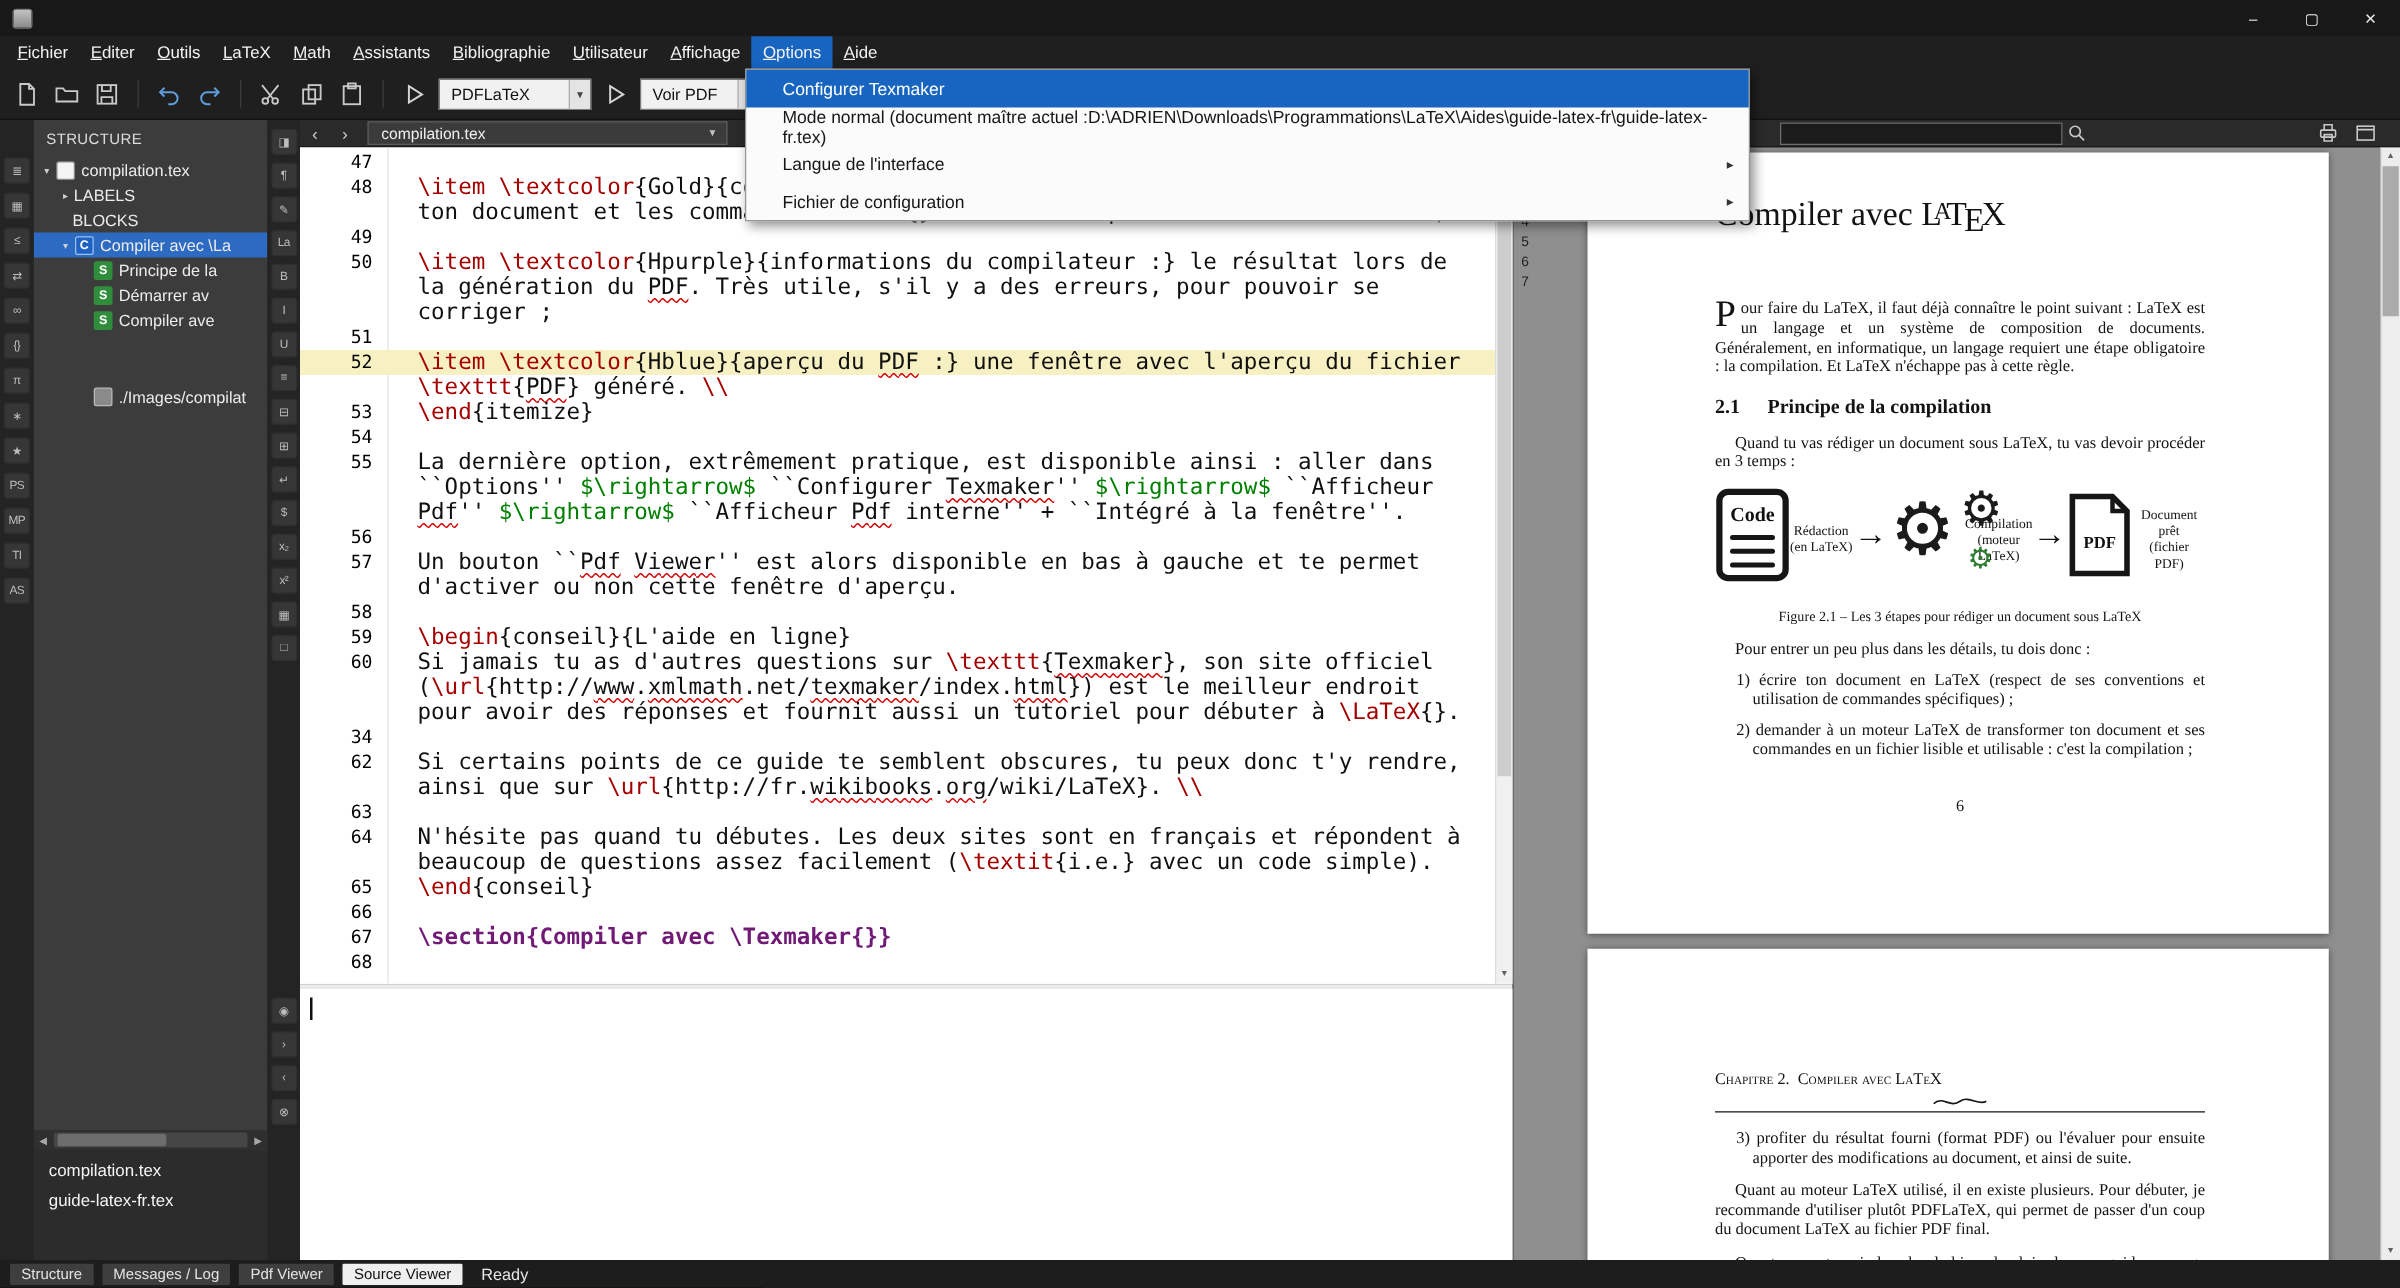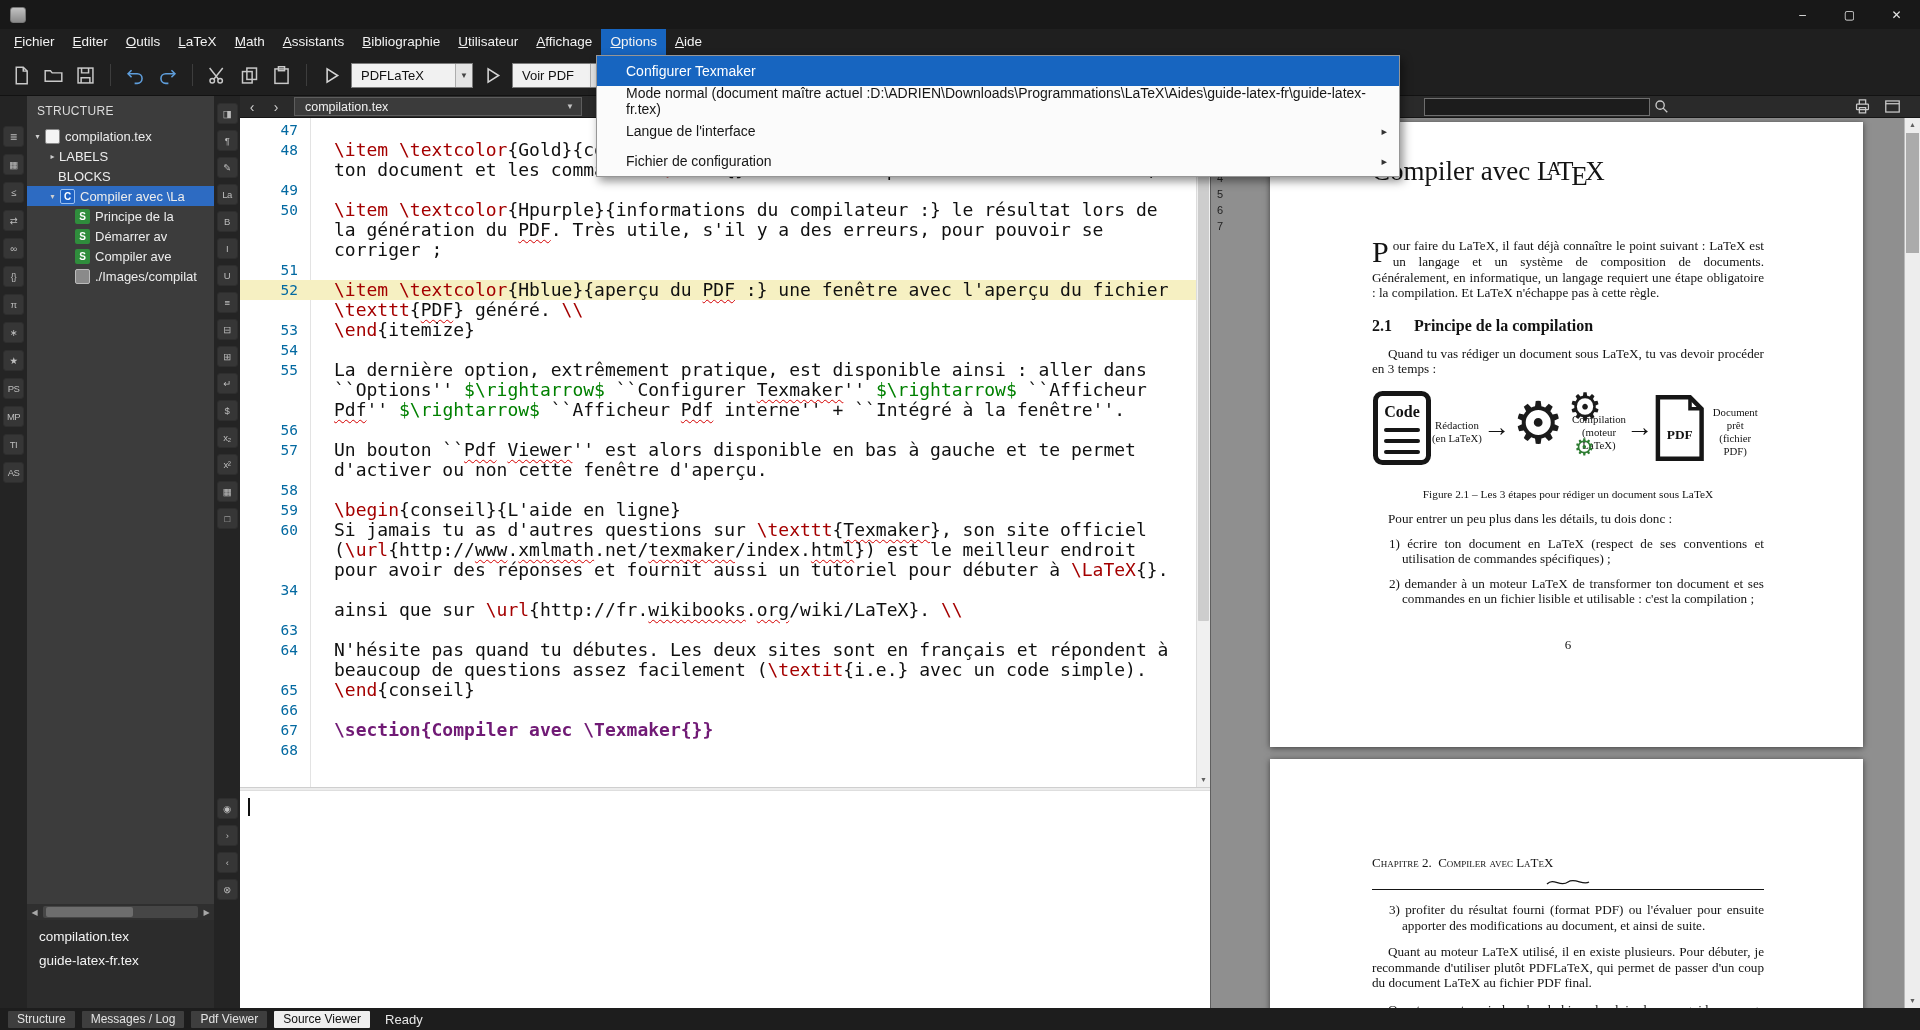--- a/index.html
+++ b/index.html
@@ -67,21 +67,21 @@
 .right-gap{width:176px;}
 .right-icons{display:flex;gap:6px;margin-right:16px;}
 
 .work-row{flex:1;display:flex;min-height:0;}
 .editor-col{width:970px;flex:none;display:flex;flex-direction:column;background:#fff;}
 .editor{position:relative;height:669px;flex:none;overflow:hidden;background:#fff;}
 .editor::before{content:"";position:absolute;left:70px;top:0;bottom:0;width:1px;background:#e3e3e3;}
 .code-area{position:absolute;left:0;right:14px;top:0;bottom:0;padding-top:2px;overflow:hidden;}
 .crow{display:flex;height:20px;font-family:"DejaVu Sans Mono",monospace;font-size:18px;line-height:20px;white-space:pre;}
 .crow.hl{background:#f6f0c2;}
-.lnum{width:70px;padding-right:12px;text-align:right;font-size:14.5px;color:#0369a1;flex:none;font-family:"DejaVu Sans Mono",monospace;}
+.lnum{width:70px;padding-right:12px;text-align:right;font-size:14.5px;color:#000000;flex:none;font-family:"DejaVu Sans Mono",monospace;}
 .lcont{padding-left:24px;flex:1;}
 .sg-t{color:#101010;}
 .sg-c{color:#a40000;}
 .sg-m{color:#008000;}
 .sg-b{color:#701a75;font-weight:bold;text-align:right;}
 .sg-u{color:#101010;text-decoration:underline wavy #d40000 1px;text-underline-offset:3px;}
 .vscroll{position:absolute;top:0;right:0;bottom:0;width:14px;background:#f0f0f0;border-left:1px solid #dcdcdc;}
 .vs-arrow{height:14px;line-height:14px;text-align:center;color:#606060;font-size:7px;}
 .vs-arrow.down{position:absolute;bottom:0;left:0;right:0;}
 .vs-thumb{position:absolute;left:1px;right:1px;top:15px;height:73%;background:#cdcdcd;border-radius:1px;}
@@ -287,21 +287,21 @@
         <div class="tree-row" style="padding-left: 34px;">
           <span class="tree-arrow"></span>
           <span class="tree-icon ti-section">S</span>
           <span class="tree-label">Démarrer av</span>
         </div>
         <div class="tree-row" style="padding-left: 34px;">
           <span class="tree-arrow"></span>
           <span class="tree-icon ti-section">S</span>
           <span class="tree-label">Compiler ave</span>
         </div>
-        <div class="tree-row" style="padding-left: 34px;">
+        <div class="tree-row" style="padding-left: 34px; margin-top: 41px;">
           <span class="tree-arrow"></span>
           <span class="tree-icon ti-image"></span>
           <span class="tree-label">./Images/compilat</span>
         </div>
       </div>
     <div class="hscroll">
       <div class="hs-btn">◀</div>
       <div class="hs-track">
           <div class="hs-thumb"></div>
         </div>
@@ -377,20 +377,21 @@
               <div class="crow"><span class="lnum"></span><span class="lcont"><span class="sg-u">Pdf</span><span class="sg-t">'' </span><span class="sg-m">$\rightarrow$</span><span class="sg-t"> ``Afficheur </span><span class="sg-u">Pdf</span><span class="sg-t"> interne'' + ``Intégré à la fenêtre''.</span></span></div>
               <div class="crow"><span class="lnum">56</span><span class="lcont"></span></div>
               <div class="crow"><span class="lnum">57</span><span class="lcont"><span class="sg-t">Un bouton ``</span><span class="sg-u">Pdf</span><span class="sg-t"> </span><span class="sg-u">Viewer</span><span class="sg-t">'' est alors disponible en bas à gauche et te permet</span></span></div>
               <div class="crow"><span class="lnum"></span><span class="lcont"><span class="sg-t">d'activer ou non cette fenêtre d'aperçu.</span></span></div>
               <div class="crow"><span class="lnum">58</span><span class="lcont"></span></div>
               <div class="crow"><span class="lnum">59</span><span class="lcont"><span class="sg-c">\begin</span><span class="sg-t">{conseil}{L'aide en ligne}</span></span></div>
               <div class="crow"><span class="lnum">60</span><span class="lcont"><span class="sg-t">Si jamais tu as d'autres questions sur </span><span class="sg-c">\texttt</span><span class="sg-t">{</span><span class="sg-u">Texmaker</span><span class="sg-t">}, son site officiel</span></span></div>
               <div class="crow"><span class="lnum"></span><span class="lcont"><span class="sg-t">(</span><span class="sg-c">\url</span><span class="sg-t">{http://</span><span class="sg-u">www</span><span class="sg-t">.</span><span class="sg-u">xmlmath</span><span class="sg-t">.net/</span><span class="sg-u">texmaker</span><span class="sg-t">/index.</span><span class="sg-u">html</span><span class="sg-t">}) est le meilleur endroit</span></span></div>
               <div class="crow"><span class="lnum"></span><span class="lcont"><span class="sg-t">pour avoir des réponses et fournit aussi un tutoriel pour débuter à </span><span class="sg-c">\LaTeX</span><span class="sg-t">{}.</span></span></div>
               <div class="crow"><span class="lnum">34</span><span class="lcont"></span></div>
+              <div class="crow"><span class="lnum">62</span><span class="lcont"><span class="sg-t">Si certains points de ce guide te semblent obscures, tu peux donc t'y rendre,</span></span></div>
               <div class="crow"><span class="lnum"></span><span class="lcont"><span class="sg-t">ainsi que sur </span><span class="sg-c">\url</span><span class="sg-t">{http://fr.</span><span class="sg-u">wikibooks</span><span class="sg-t">.</span><span class="sg-u">org</span><span class="sg-t">/wiki/LaTeX}. </span><span class="sg-c">\\</span></span></div>
               <div class="crow"><span class="lnum">63</span><span class="lcont"></span></div>
               <div class="crow"><span class="lnum">64</span><span class="lcont"><span class="sg-t">N'hésite pas quand tu débutes. Les deux sites sont en français et répondent à</span></span></div>
               <div class="crow"><span class="lnum"></span><span class="lcont"><span class="sg-t">beaucoup de questions assez facilement (</span><span class="sg-c">\textit</span><span class="sg-t">{i.e.} avec un code simple).</span></span></div>
               <div class="crow"><span class="lnum">65</span><span class="lcont"><span class="sg-c">\end</span><span class="sg-t">{conseil}</span></span></div>
               <div class="crow"><span class="lnum">66</span><span class="lcont"></span></div>
               <div class="crow"><span class="lnum">67</span><span class="lcont"><span class="sg-b">\section{Compiler avec \Texmaker{}}</span></span></div>
               <div class="crow"><span class="lnum">68</span><span class="lcont"></span></div>
             </div>
           <div class="vscroll">

